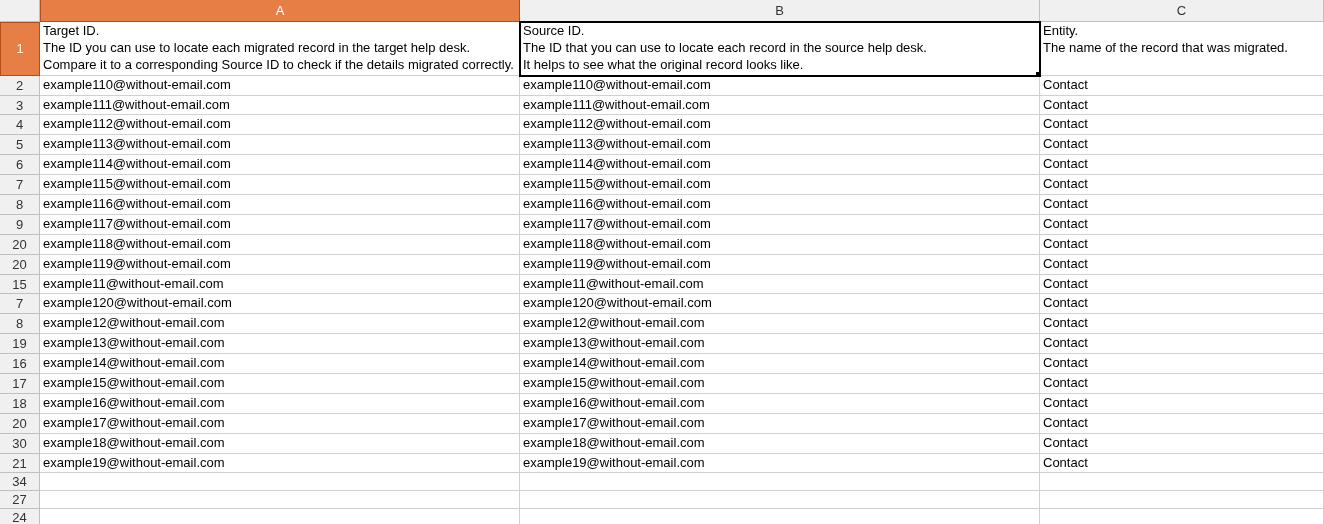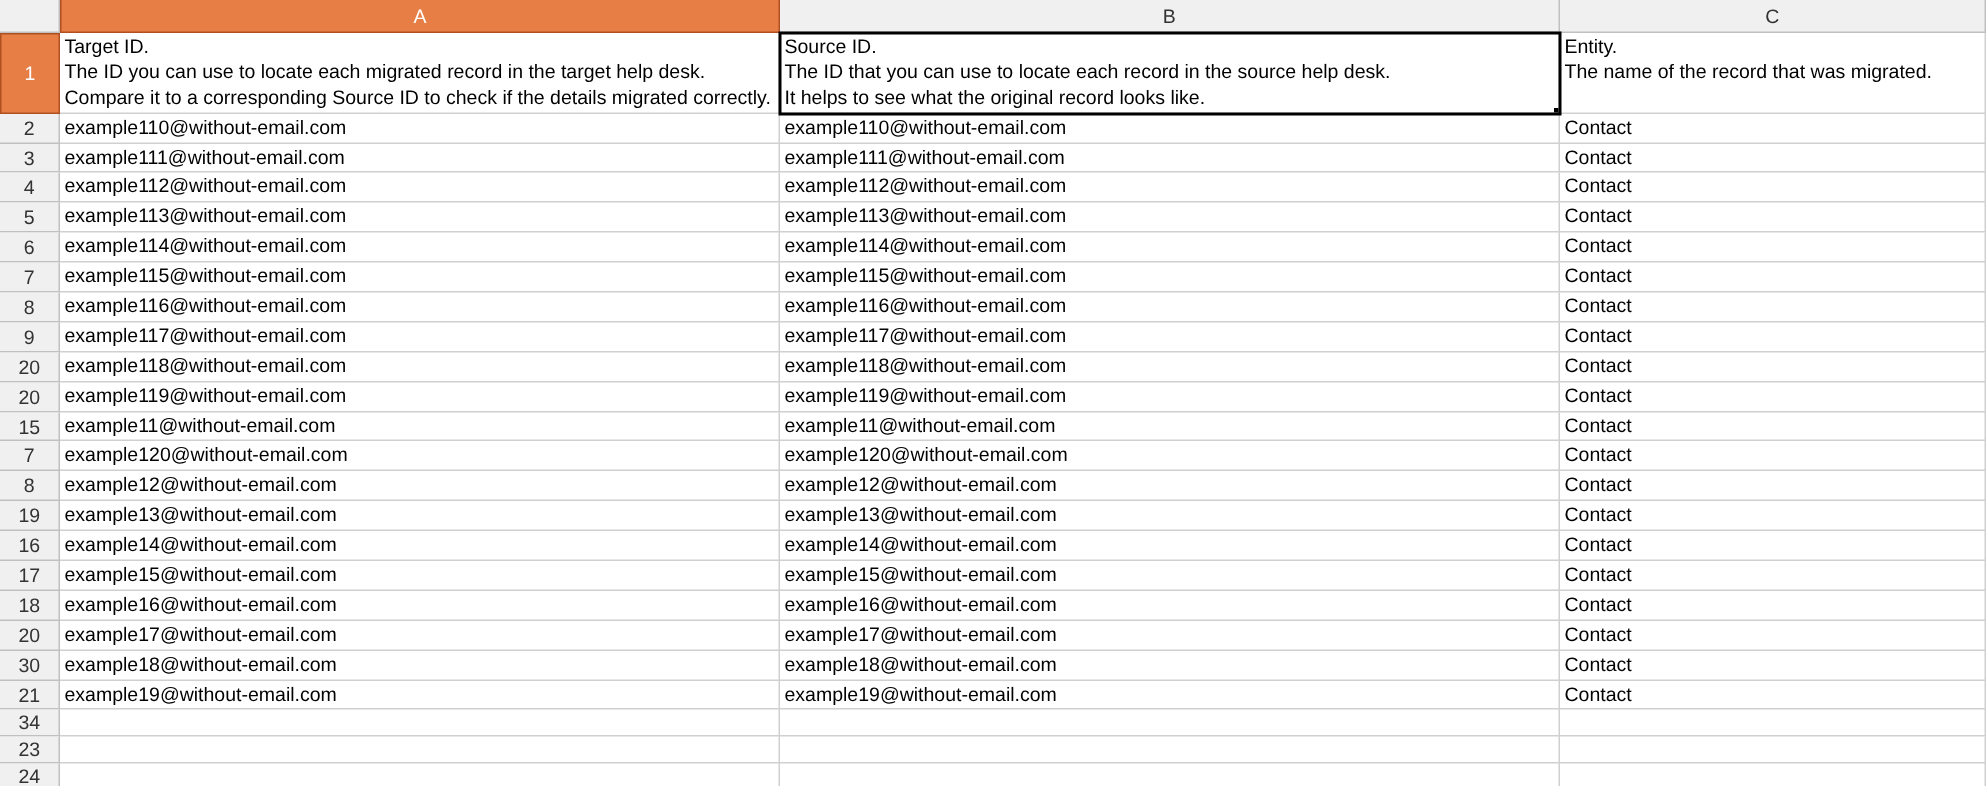--- a/index.html
+++ b/index.html
@@ -205,21 +205,21 @@
   <div class="row-header">21</div>
   <div class="cell">example19@without-email.com</div>
   <div class="cell">example19@without-email.com</div>
   <div class="cell">Contact</div>
 
   <div class="row-header">34</div>
   <div class="cell"></div>
   <div class="cell"></div>
   <div class="cell"></div>
 
-  <div class="row-header">23</div>
+  <div class="row-header">27</div>
   <div class="cell"></div>
   <div class="cell"></div>
   <div class="cell"></div>
 
   <div class="row-header">24</div>
   <div class="cell"></div>
   <div class="cell"></div>
   <div class="cell"></div>
 
 </div>

